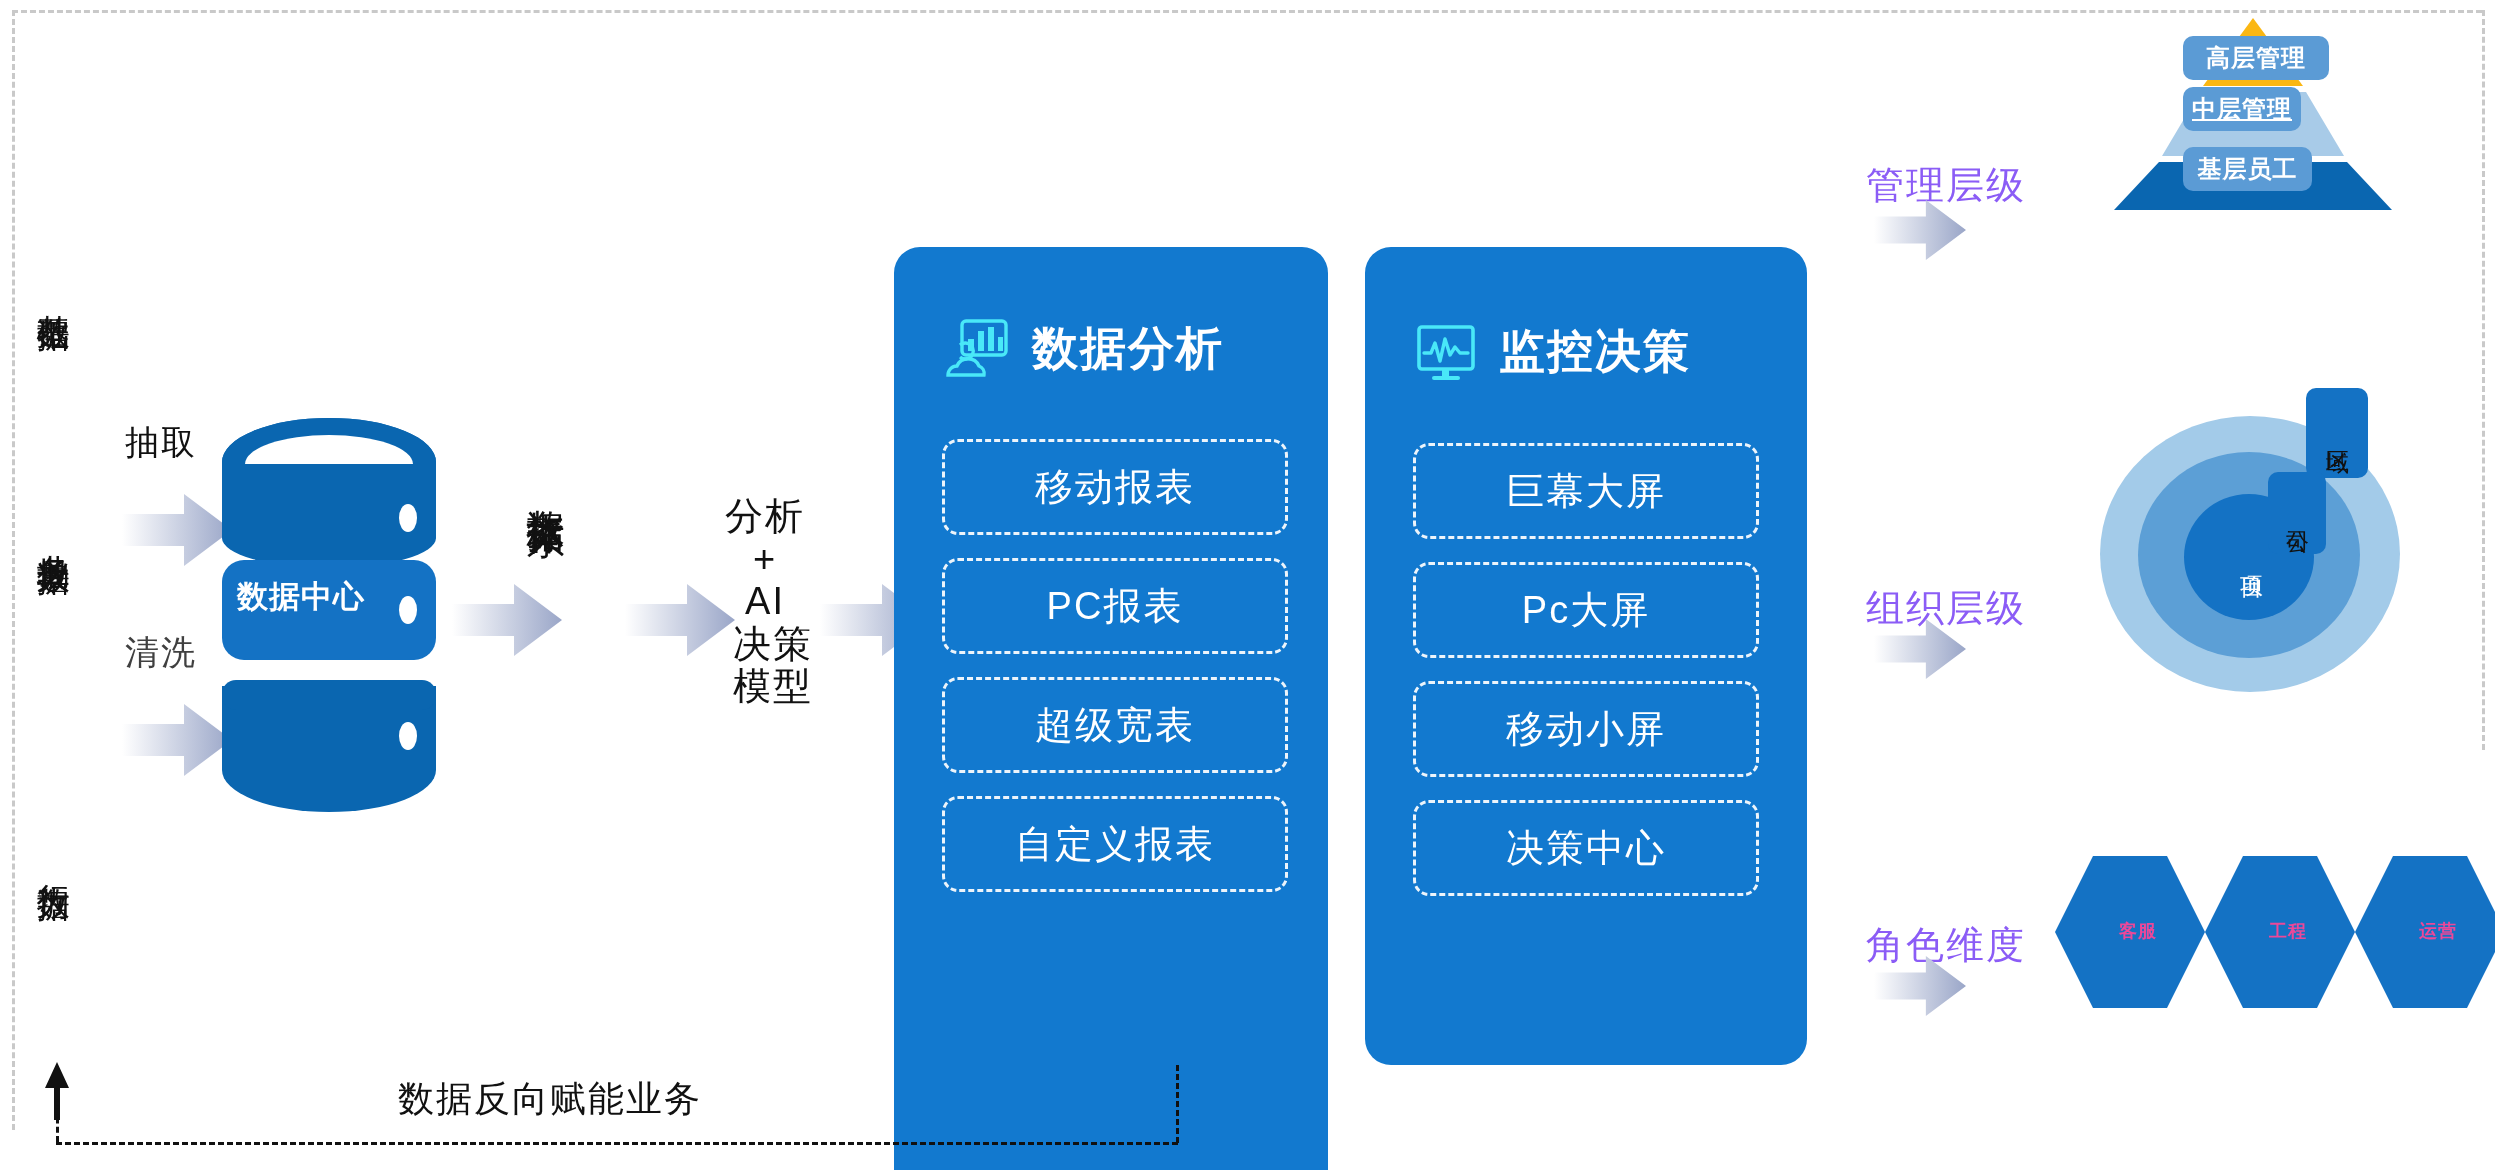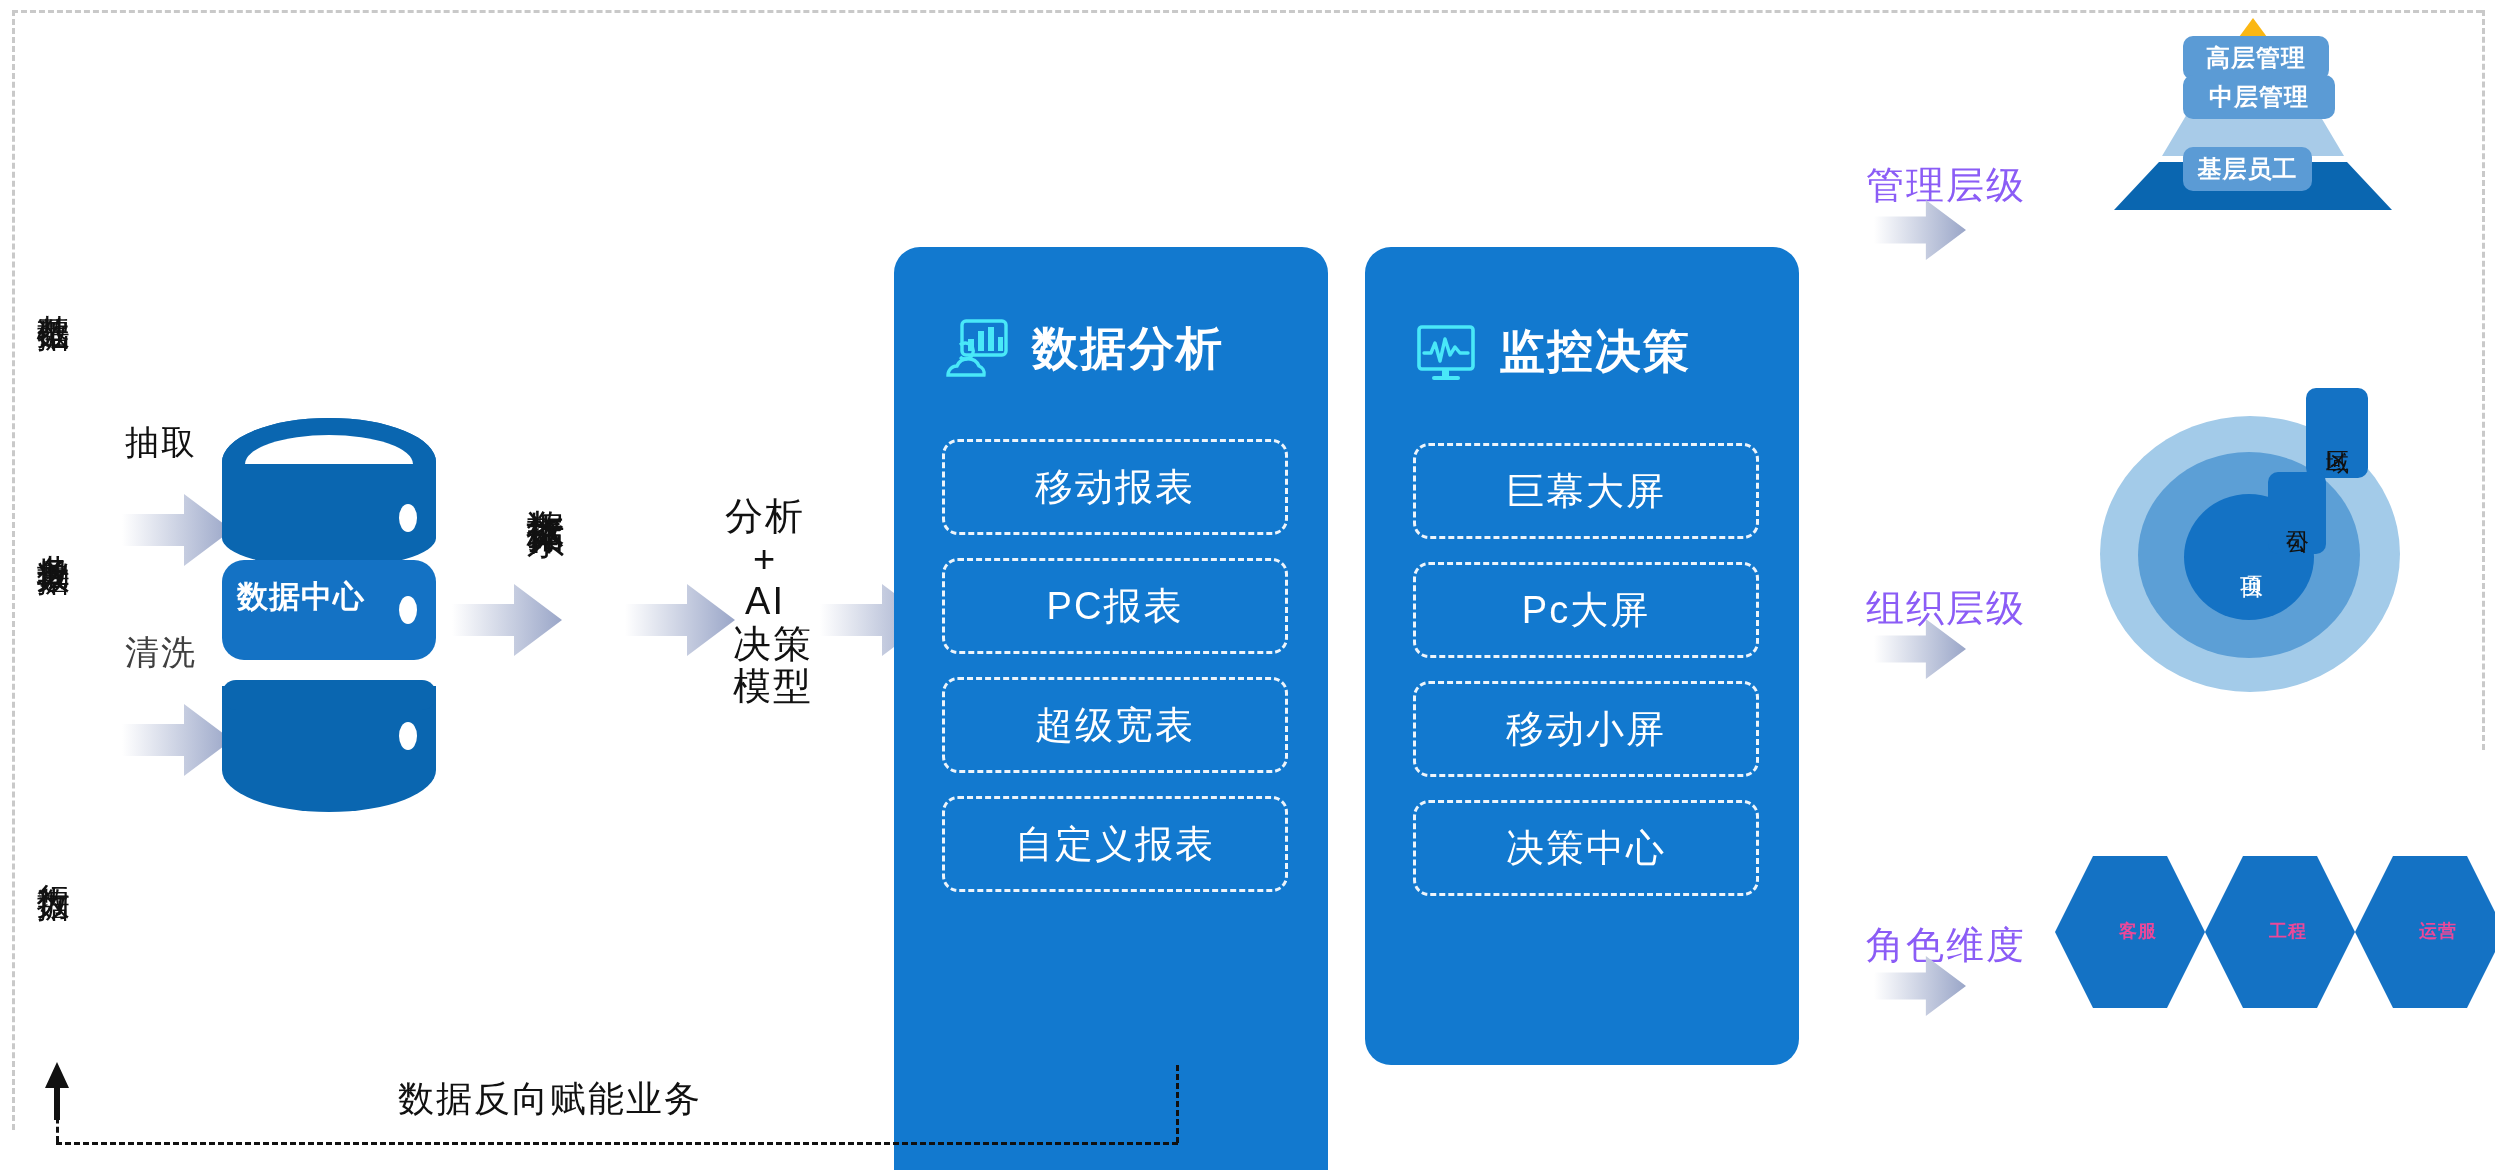--- a/index.html
+++ b/index.html
@@ -218,21 +218,21 @@
       </svg>
       <span class="panel-title">数据分析</span>
     </div>
 
     <div class="abs chip" style="left:48px; top:192px; width:340px; height:90px;">移动报表</div>
     <div class="abs chip" style="left:48px; top:311px; width:340px; height:90px;">PC报表</div>
     <div class="abs chip" style="left:48px; top:430px; width:340px; height:90px;">超级宽表</div>
     <div class="abs chip" style="left:48px; top:549px; width:340px; height:90px;">自定义报表</div>
   </div>
 
-  <div class="abs panel" style="left:1365px; top:247px; width:434px; height:818px;">
+  <div class="abs panel" style="left:1365px; top:247px; width:434px; height:818px;padding-left:8px;">
 
     <div class="abs" style="left:50px; top:74px; display:flex; align-items:center; gap:22px;">
       <svg width="62" height="62" viewBox="0 0 62 62">
         <rect x="4" y="6" width="54" height="42" rx="3" fill="none" stroke="#49e8f8" stroke-width="3.6"></rect>
         <polyline points="9,32 16,32 20,22 25,40 30,18 35,34 40,26 45,32 53,32" fill="none" stroke="#49e8f8" stroke-width="3.4" stroke-linejoin="round" stroke-linecap="round"></polyline>
         <rect x="27" y="48" width="7" height="8" fill="#49e8f8"></rect>
         <rect x="17" y="55" width="28" height="4" rx="2" fill="#49e8f8"></rect>
       </svg>
       <span class="panel-title">监控决策</span>
     </div>
@@ -251,21 +251,21 @@
   <svg class="abs" style="left:2068px; top:14px;" width="370" height="196" viewBox="0 0 370 196">
 
     <polygon points="185,4 235,72 135,72" fill="#fbb713"></polygon>
 
     <polygon points="132,78 238,78 276,142 94,142" fill="#a8cbe8"></polygon>
 
     <polygon points="91,148 279,148 324,196 46,196" fill="#0a66b0"></polygon>
   </svg>
 
   <div class="abs pyr-badge" style="left:2183px; top:36px; width:146px; height:44px;">高层管理</div>
-  <div class="abs pyr-badge" style="left:2183px; top:75px; width:152px; height:44px;">中层管理</div>
+  <div class="abs pyr-badge" style="left:2183px; top:87px; width:118px; height:44px;text-decoration:underline;">中层管理</div>
   <div class="abs pyr-badge" style="left:2183px; top:147px; width:129px; height:44px;">基层员工</div>
 
   <div class="abs rhead" style="left:1866px; top:535px;">组织层级</div>
   <svg class="abs garrow" style="left:1874px; top:615px;" width="92" height="68" viewBox="0 0 110 80">
     <path d="M0,24 L62,24 L62,4 L110,40 L62,76 L62,56 L0,56 Z" fill="url(#ag1)"></path>
   </svg>
 
   <div class="abs ring" style="left:2100px; top:416px; width:300px; height:276px; background:#a3cbe9;"></div>
   <div class="abs ring" style="left:2138px; top:452px; width:222px; height:206px; background:#5c9fd6;"></div>
   <div class="abs ring" style="left:2184px; top:494px; width:130px; height:126px; background:#1472c4;"></div>

